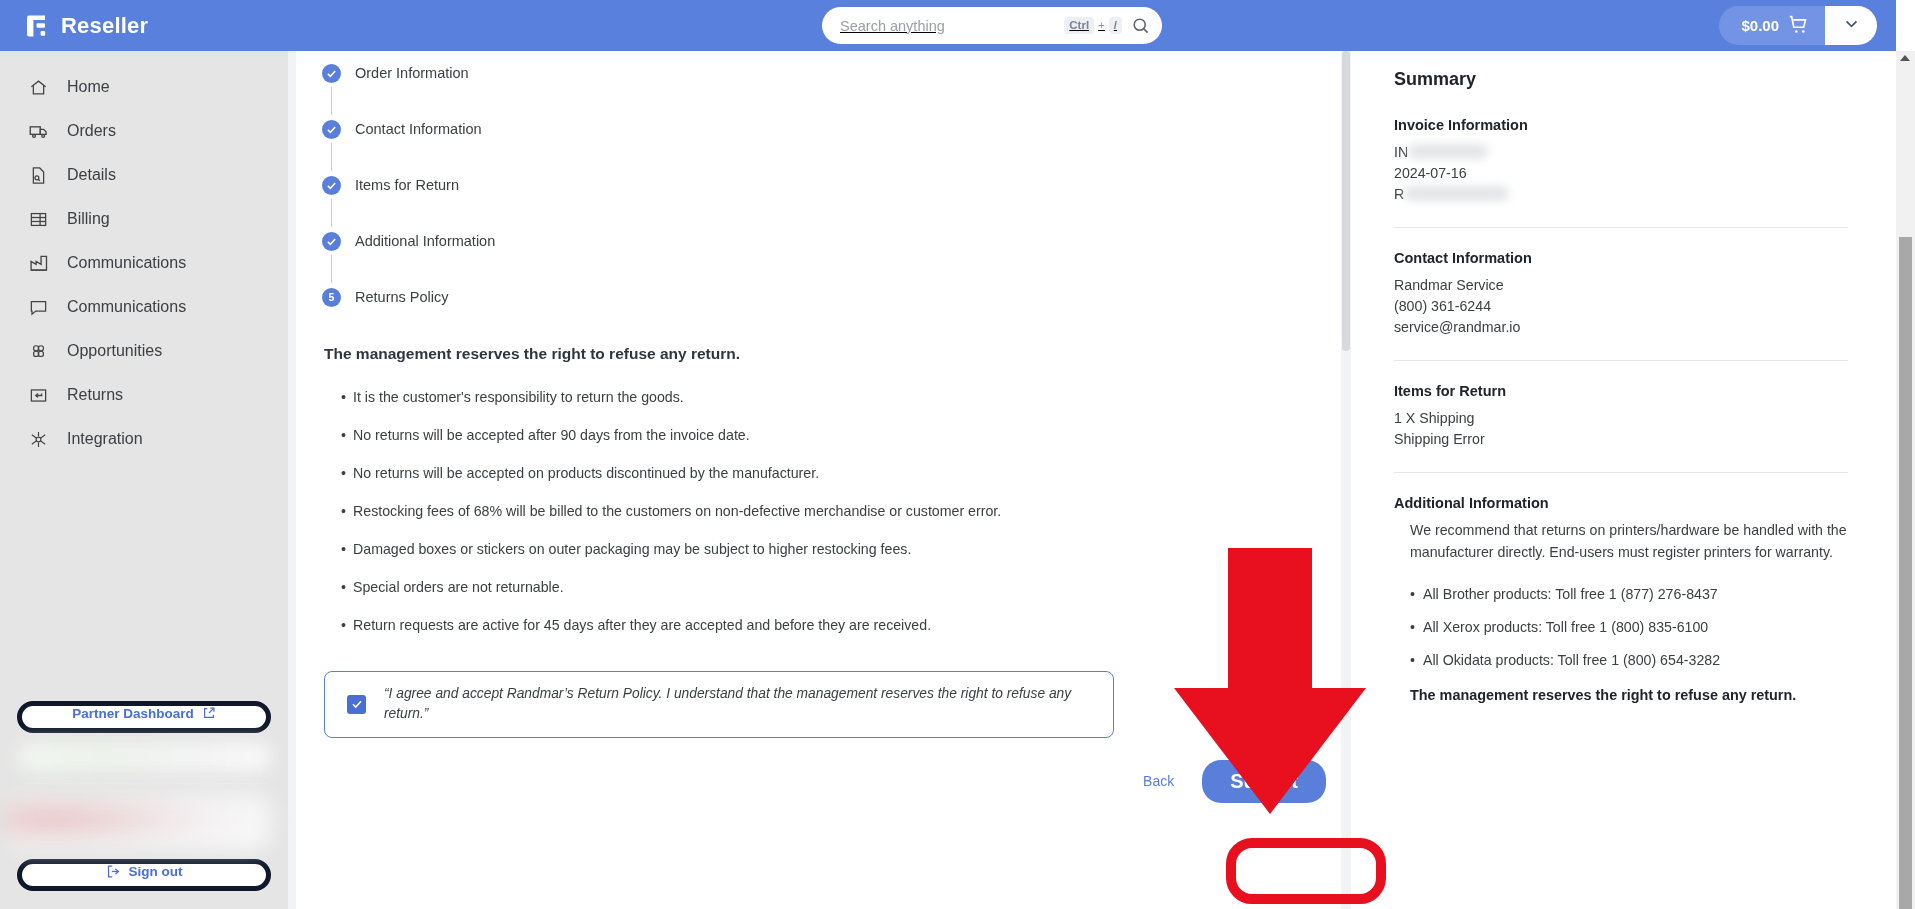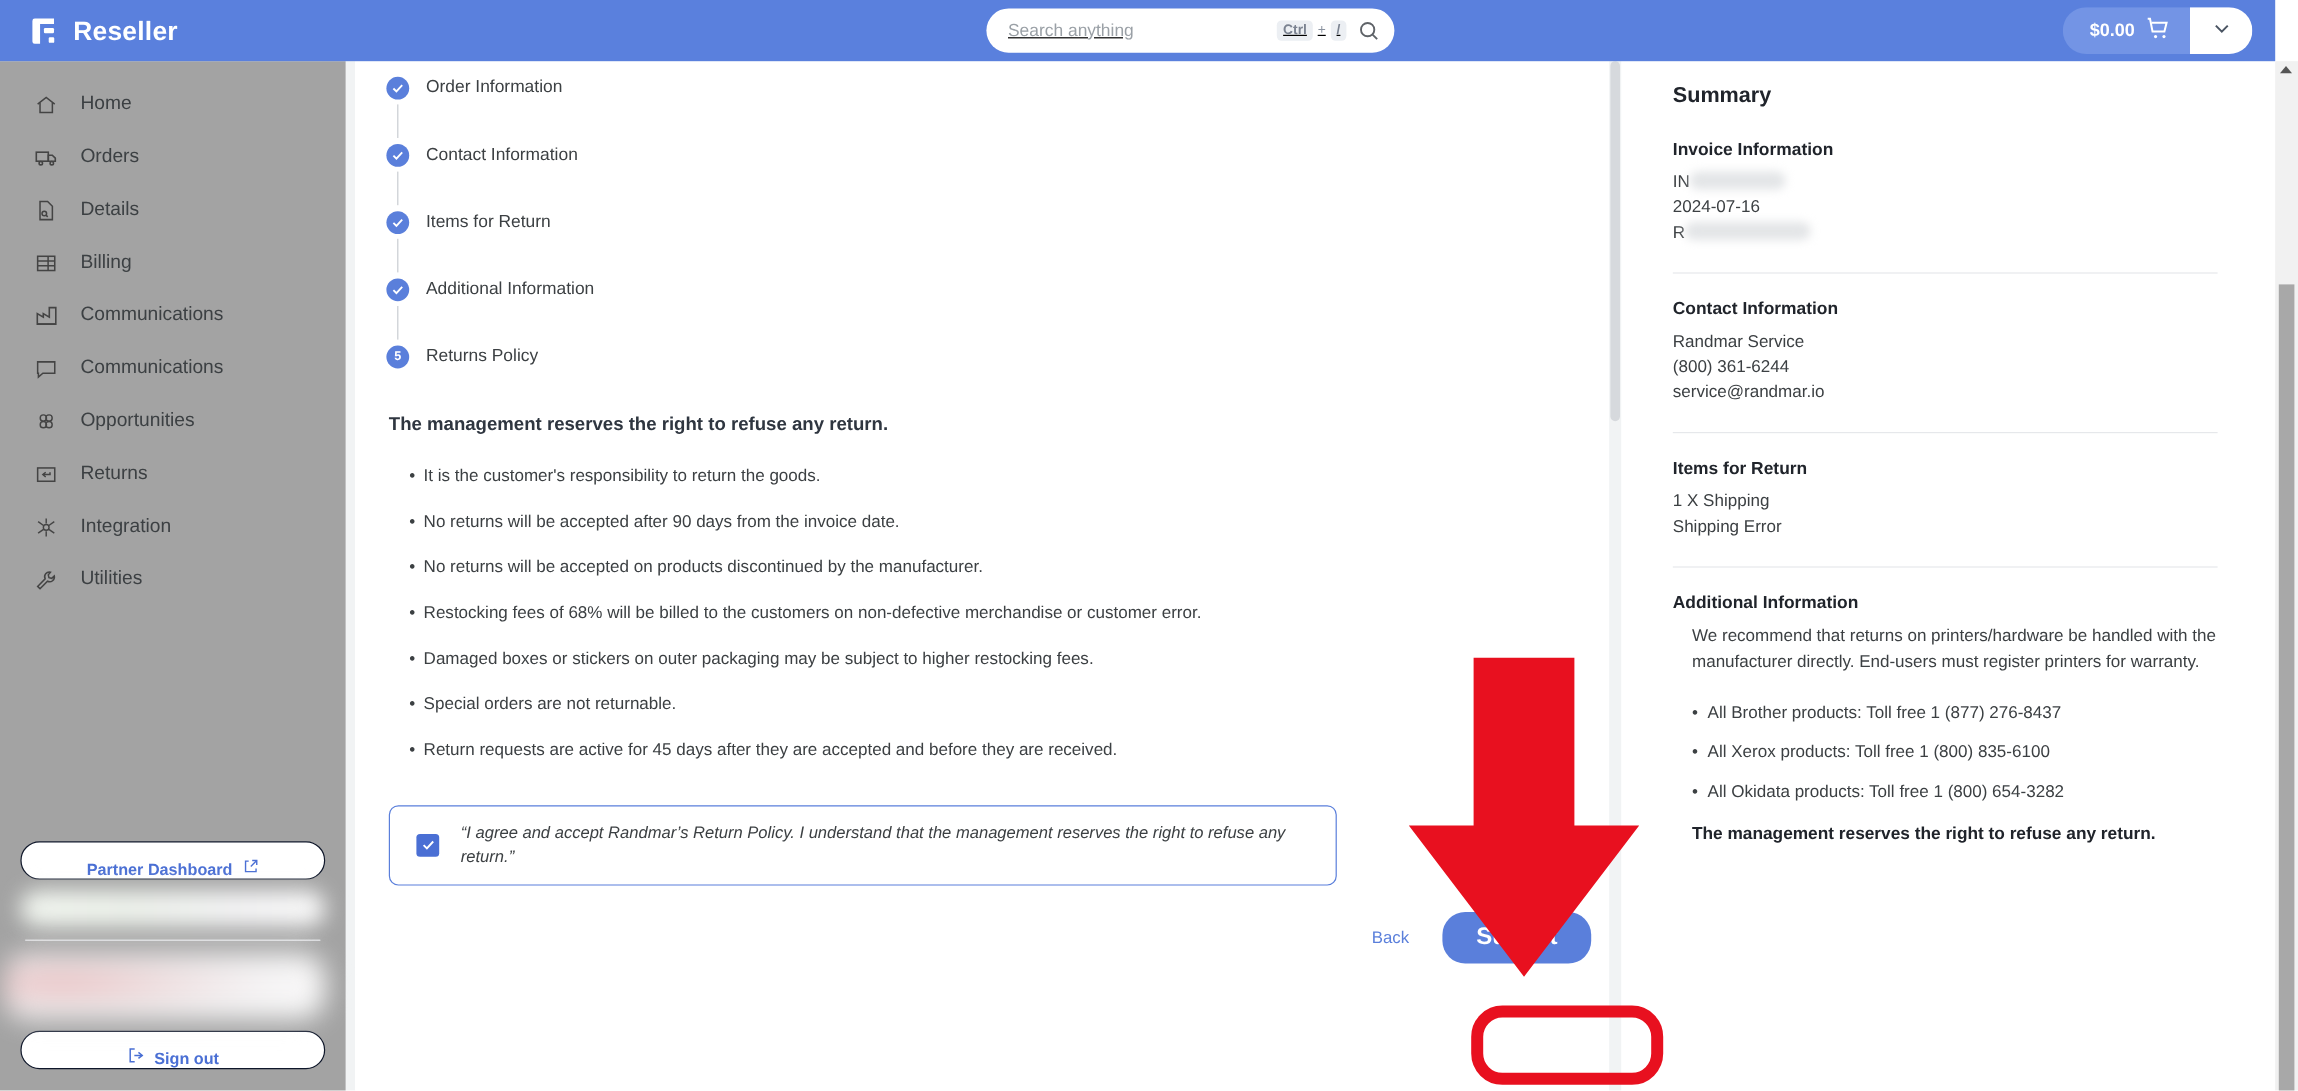--- a/index.html
+++ b/index.html
@@ -48,34 +48,34 @@
     padding: 0 16px 0 22px; font-size: 15px; font-weight: 700;
   }
   .cart-caret {
     background: #fff; width: 52px; display: flex; align-items: center; justify-content: center;
     color: #4b5563;
   }
 
   
   .sidebar {
     position: absolute; top: 51px; left: 0; width: 288px; height: 858px;
-    background: #a3a3a3; display: flex; flex-direction: column; z-index: 20;
+    background: #e5e5e5; display: flex; flex-direction: column; z-index: 20;
   }
   .nav { padding-top: 14px; }
   .nav-item {
     display: flex; align-items: center; gap: 18px;
     height: 44px; padding-left: 28px; cursor: pointer; color: #3c4043;
   }
   .nav-ico { width: 21px; height: 21px; display:flex; align-items:center; justify-content:center; color:#444; flex:0 0 21px; }
   .nav-label { font-size: 16px; color: #3c4043; }
 
   .sidebar-bottom { margin-top: auto; padding: 0 17px 18px 17px; }
   .pill-btn {
-    height: 32px; border: 1px solid #0f172a; border-radius: 17px;
-    display: flex; align-items: flex-end; justify-content: center; gap: 8px;
+    height: 32px; border: 5px solid #0f172a; border-radius: 17px;
+    display: flex; align-items: flex-start; justify-content: center; gap: 8px;
     color: #4a6fd4; font-size: 13.5px; font-weight: 700; background: #fff; cursor: pointer;
   }
   .blur-box { border-radius: 17px; filter: blur(9px); }
   .blur-green { height: 30px; margin-top: 9px; background: linear-gradient(90deg,#f2f6f0,#eef3ec 35%,#f4f4f5 70%,#fafafa); }
   .hr-thin { height: 1px; background: #e6e8eb; margin: 11px 4px; }
   .blur-red { height: 54px; margin: 4px 0 10px -14px; background: radial-gradient(ellipse at 18% 45%, #e8b9bb 0%, #eddcdd 30%, #f3f1f2 55%, #fbfbfb 80%); filter: blur(11px); border-radius: 20px; }
 
   
   .gutter { position:absolute; top:51px; left:268px; width:28px; height:858px; background:#f1f3f4; }
   .content {
@@ -301,28 +301,20 @@
               <line x1="12" y1="16" x2="12" y2="21.5"></line>
               <line x1="3.5" y1="6" x2="9.2" y2="10"></line>
               <line x1="14.8" y1="14" x2="20.5" y2="18"></line>
               <line x1="20.5" y1="6" x2="14.8" y2="10"></line>
               <line x1="9.2" y1="14" x2="3.5" y2="18"></line>
             </svg>
         </span>
         <span class="nav-label">Integration</span>
       </div>
 
-      <div class="nav-item">
-        <span class="nav-ico">
-          <svg width="19" height="19" viewBox="0 0 24 24" fill="none" stroke="currentColor" stroke-width="1.6">
-              <path d="M16.5 3.5a5 5 0 0 0-5.6 7.1L3 18.5 5.5 21l7.9-7.9a5 5 0 0 0 7.1-5.6L17.8 10l-2.9-.7-.7-2.9z"></path>
-            </svg>
-        </span>
-        <span class="nav-label">Utilities</span>
-      </div>
     </div>
 
     <div class="sidebar-bottom">
       <div class="pill-btn">
         <span>Partner Dashboard</span>
         <span>
           <svg width="14" height="14" viewBox="0 0 24 24" fill="none" stroke="#4a6fd4" stroke-width="2">
               <path d="M9 4.5H4.5v15h15V15"></path>
               <polyline points="14,3.5 20.5,3.5 20.5,10"></polyline>
               <line x1="20.5" y1="3.5" x2="12" y2="12"></line>

